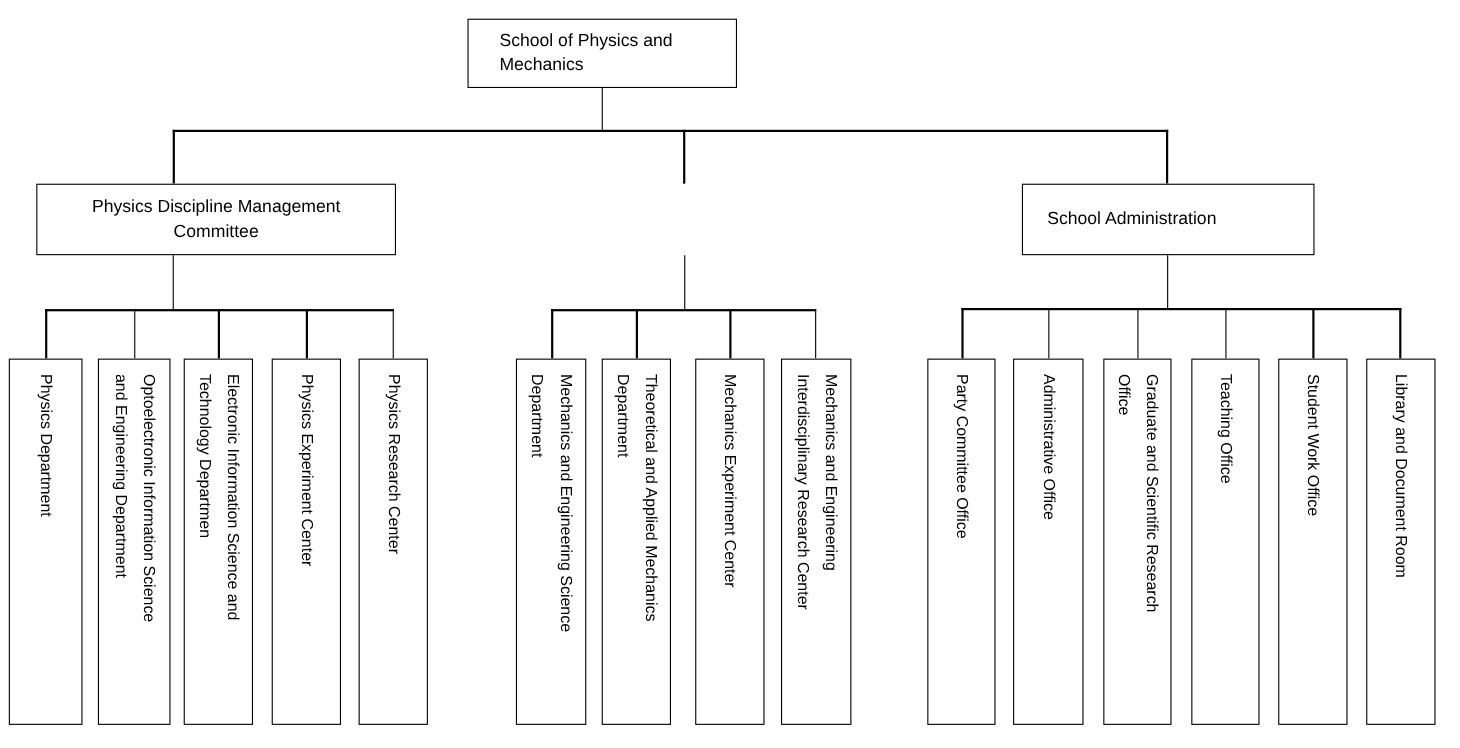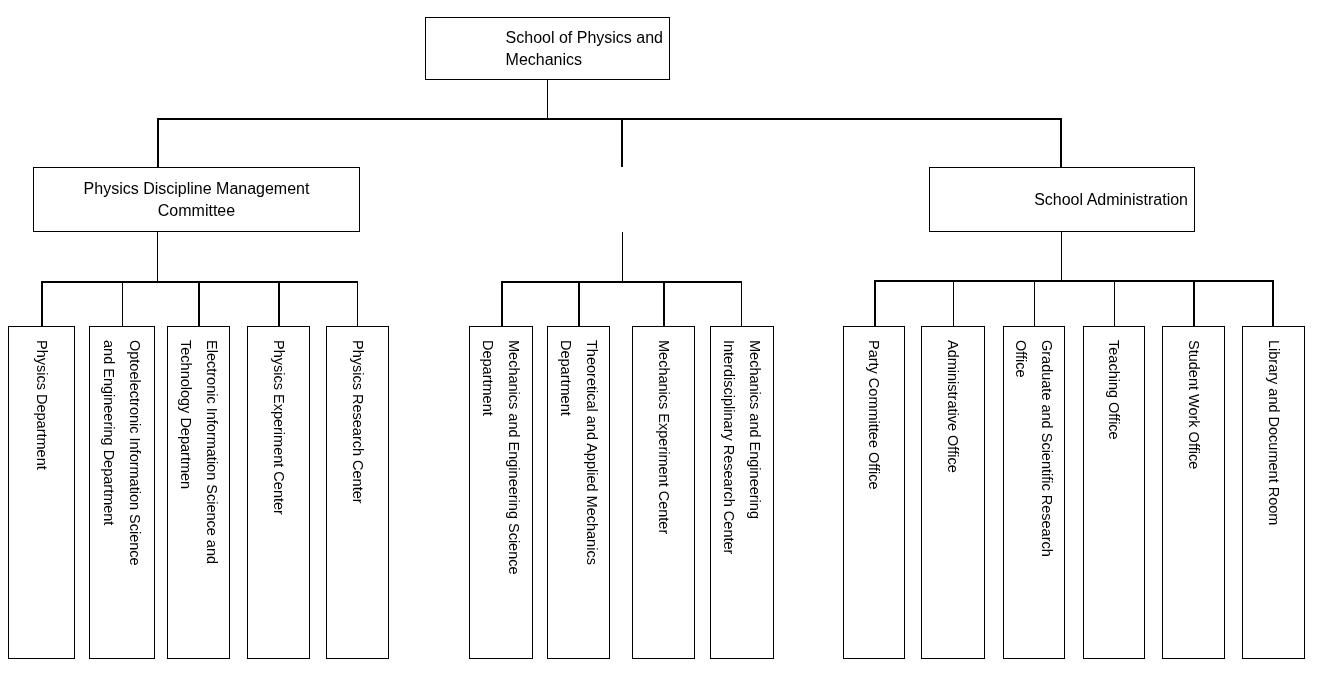--- a/index.html
+++ b/index.html
@@ -25,21 +25,21 @@
   .node {
     display: flex;
     align-items: center;
     justify-content: center;
     text-align: center;
     font-size: 16px;
     line-height: 22px;
     white-space: pre-line;
   }
   .node.align-left {
-    justify-content: flex-end;
+    justify-content: flex-start;
     text-align: left;
   }
   .node.root-pad { padding-left: 28px; padding-right: 6px; }
   .node.admin-pad { padding-left: 22px; padding-right: 6px; }
   .leaf {
     display: flex;
     justify-content: center;
     align-items: flex-start;
     padding-top: 13px;
   }

